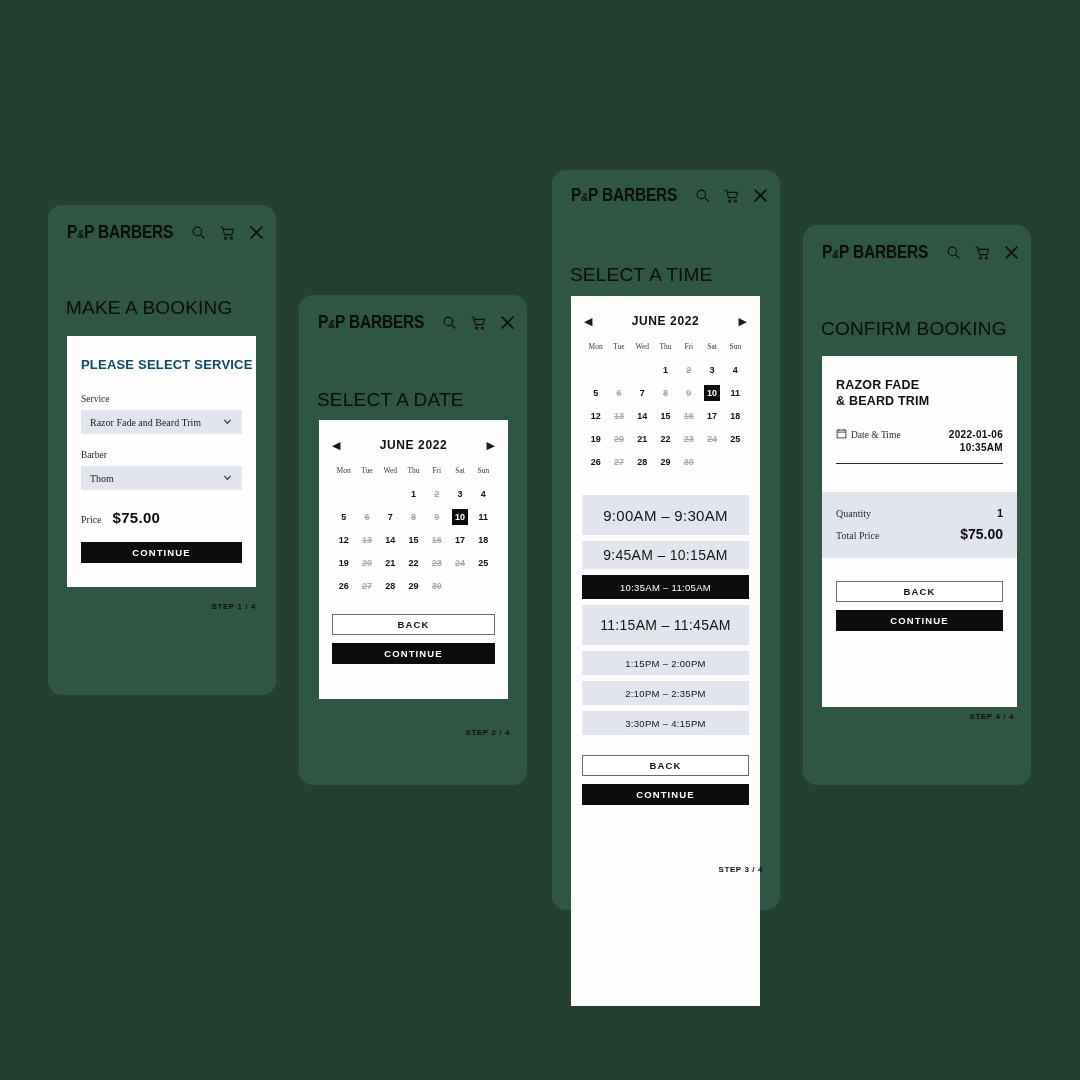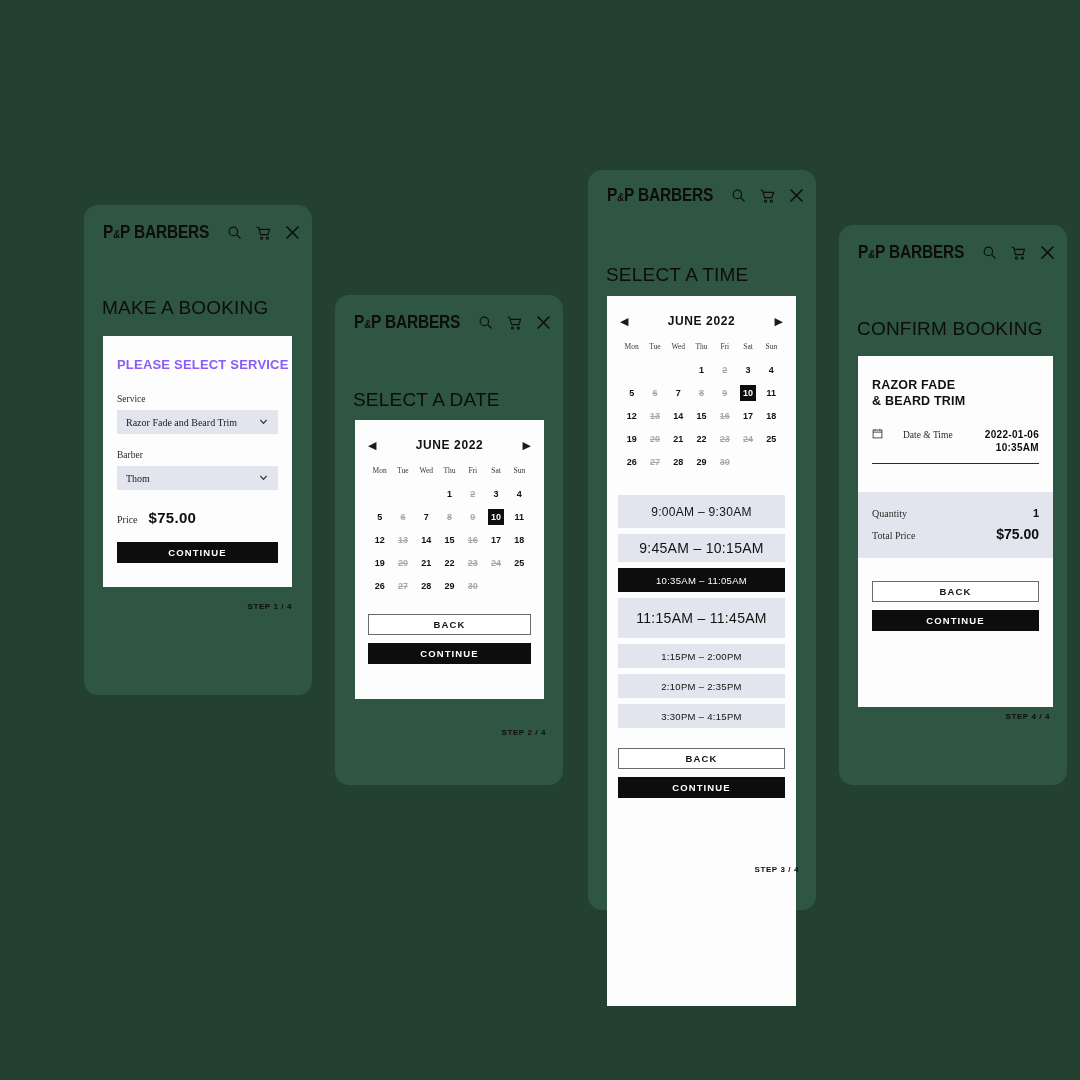--- a/index.html
+++ b/index.html
@@ -17,21 +17,20 @@
     width: 1080px;
     height: 1080px;
     background: #234030;
   }
 
   
   .phone {
     position: absolute;
     background: #2f5543;
     border-radius: 14px;
-    margin-left: 36px;
   }
 
   .phone-header {
     display: flex;
     align-items: center;
     justify-content: space-between;
   }
 
   .logo {
     font-family: "Liberation Sans", sans-serif;
@@ -60,21 +59,21 @@
   }
 
   
   .card {
     background: #fdfdfd;
     position: absolute;
   }
 
   .card-title {
     font-weight: 700;
-    color: #8b5cf6;
+    color: #0c4a6e;
     letter-spacing: 0.2px;
   }
 
   .field-label {
     font-family: "Liberation Serif", serif;
     color: #2a2a2a;
   }
 
   .select-box {
     background: #e2e5ee;
@@ -587,21 +586,21 @@
             <div class="day" style="height: 23px; font-size: 9px;">
               <span class="pill" style="width: 16px; height: 16px;">29</span>
             </div>
             <div class="day off" style="height: 23px; font-size: 9px;">
               <span class="pill" style="width: 16px; height: 16px;">30</span>
             </div>
           </div>
       </div>
 
       <div class="slots-3" style="margin:22px 11px 0 11px; display:flex; flex-direction:column; gap:6px;">
-          <div class="slot" style="height: 33px; font-size: 12px;">9:00AM – 9:30AM</div>
+          <div class="slot" style="height: 40px; font-size: 15px;">9:00AM – 9:30AM</div>
           <div class="slot" style="height: 28px; font-size: 14px;">9:45AM – 10:15AM</div>
           <div class="slot sel" style="height: 24px; font-size: 9.5px;">10:35AM – 11:05AM</div>
           <div class="slot" style="height: 40px; font-size: 14px;">11:15AM – 11:45AM</div>
           <div class="slot" style="height: 24px; font-size: 9.5px;">1:15PM – 2:00PM</div>
           <div class="slot" style="height: 24px; font-size: 9.5px;">2:10PM – 2:35PM</div>
           <div class="slot" style="height: 24px; font-size: 9.5px;">3:30PM – 4:15PM</div>
         </div>
 
       <div class="btn btn-light" style="margin:20px 11px 0 11px; height:21px; font-size:9.5px;">BACK</div>
       <div class="btn btn-dark" style="margin:8px 11px 0 11px; height:21px; font-size:9.5px;">CONTINUE</div>
@@ -643,21 +642,21 @@
 
     <div class="card" style="left:19px; top:131px; width:195px; height:351px;">
 
       <div class="svc-title" style="margin:21px 0 0 14px; font-size:12.5px;">
         <div>RAZOR FADE</div>
         <div>&amp; BEARD TRIM</div>
       </div>
 
       <div style="margin:19px 14px 0 14px;">
         <div class="det-row" style="padding-bottom:9px;">
-          <span class="det-left" style="gap:20px; font-size:9.5px;">
+          <span class="det-left" style="gap:4px; font-size:9.5px;">
             <span>
               <svg width="11" height="11" viewBox="0 0 16 16" fill="none" stroke="#2b2b2b" stroke-width="1.2">
                 <rect x="1.6" y="3" width="12.8" height="11.4"></rect>
                   <line x1="1.6" y1="6" x2="14.4" y2="6"></line>
                 <line x1="4.6" y1="1.4" x2="4.6" y2="3.6"></line>
                   <line x1="11.4" y1="1.4" x2="11.4" y2="3.6"></line>
               </svg>
             </span>
             <span>Date &amp; Time</span>
           </span>

